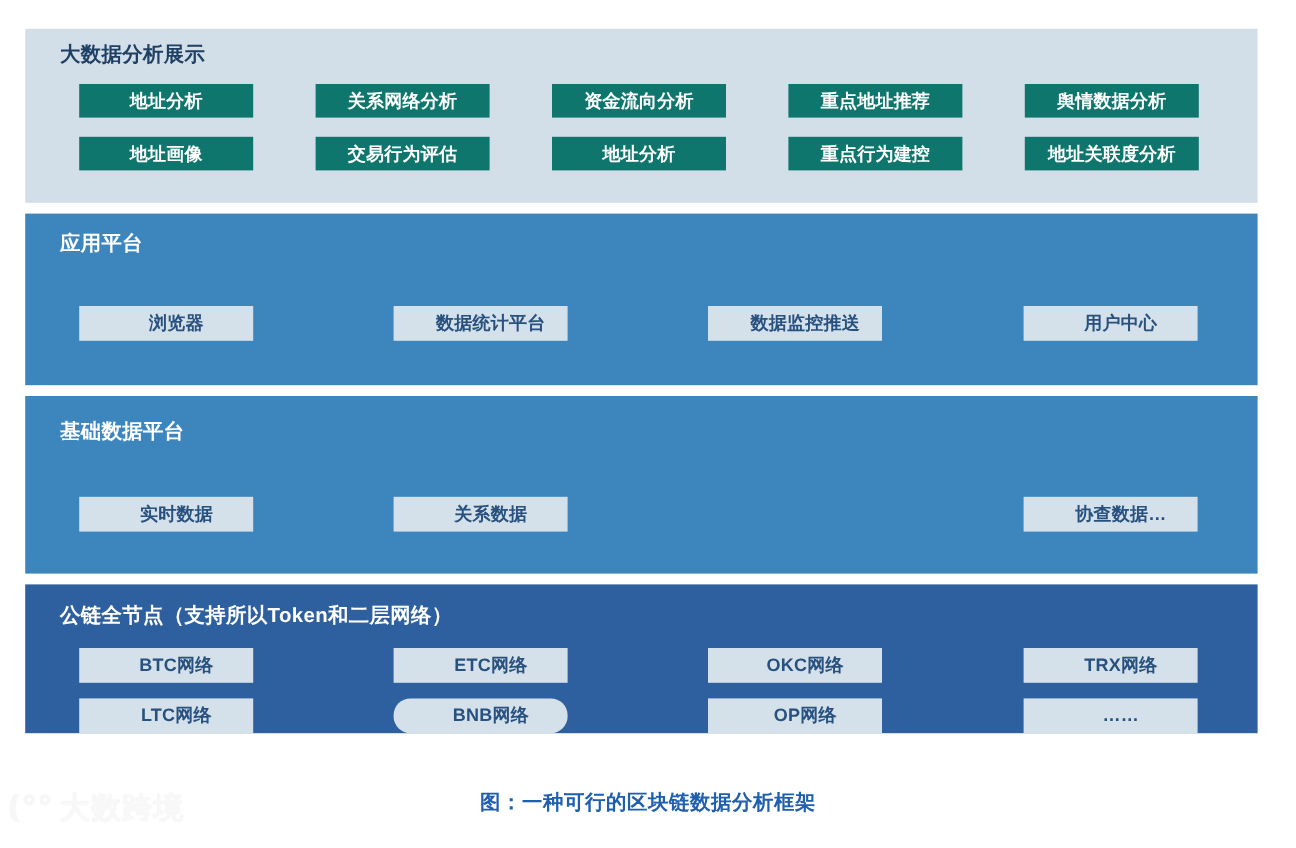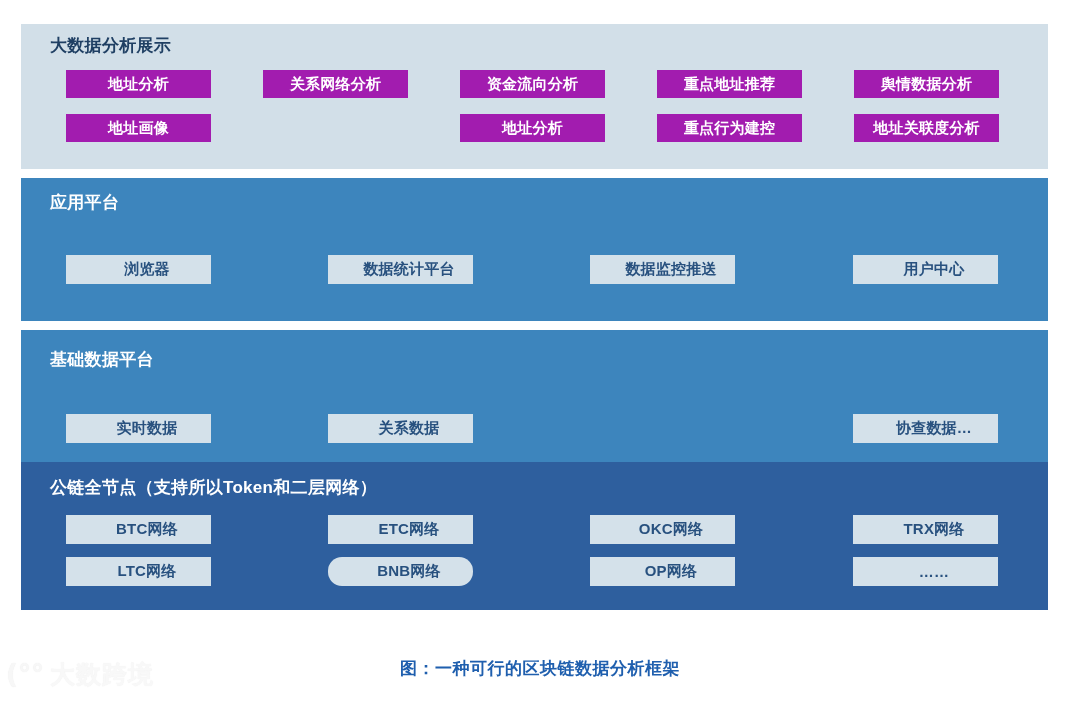--- a/index.html
+++ b/index.html
@@ -72,21 +72,21 @@
     align-items: center;
     justify-content: center;
     font-size: 15px;
     font-weight: bold;
     letter-spacing: 0.2px;
     white-space: nowrap;
   }
 
   
   .chip-dark {
-    background: #a21caf;
+    background: #0f766e;
     color: #ffffff;
   }
 
   
   .chip-light {
     background: #d4e1ea;
     color: #28517f;
     padding-left: 17px;
   }
 
@@ -137,38 +137,39 @@
 <div id="canvas">
   <div id="layers-host">
       <div class="band band-light" style="top: 24px; height: 145px;">
         <div class="band-title" style="top: 10px;">大数据分析展示</div>
         <div class="chip chip-dark" style="left: 45px; top: 46px; width: 145px; height: 28px;">地址分析</div>
         <div class="chip chip-dark" style="left: 242px; top: 46px; width: 145px; height: 28px;">关系网络分析</div>
         <div class="chip chip-dark" style="left: 439px; top: 46px; width: 145px; height: 28px;">资金流向分析</div>
         <div class="chip chip-dark" style="left: 636px; top: 46px; width: 145px; height: 28px;">重点地址推荐</div>
         <div class="chip chip-dark" style="left: 833px; top: 46px; width: 145px; height: 28px;">舆情数据分析</div>
         <div class="chip chip-dark" style="left: 45px; top: 90px; width: 145px; height: 28px;">地址画像</div>
+        <div class="chip chip-dark" style="left: 242px; top: 90px; width: 145px; height: 28px;">交易行为评估</div>
         <div class="chip chip-dark" style="left: 439px; top: 90px; width: 145px; height: 28px;">地址分析</div>
         <div class="chip chip-dark" style="left: 636px; top: 90px; width: 145px; height: 28px;">重点行为建控</div>
         <div class="chip chip-dark" style="left: 833px; top: 90px; width: 145px; height: 28px;">地址关联度分析</div>
       </div>
       <div class="band band-mid" style="top: 178px; height: 143px;">
         <div class="band-title" style="top: 13px;">应用平台</div>
         <div class="chip chip-light" style="left: 45px; top: 77px; width: 145px; height: 29px;">浏览器</div>
         <div class="chip chip-light" style="left: 307px; top: 77px; width: 145px; height: 29px;">数据统计平台</div>
         <div class="chip chip-light" style="left: 569px; top: 77px; width: 145px; height: 29px;">数据监控推送</div>
         <div class="chip chip-light" style="left: 832px; top: 77px; width: 145px; height: 29px;">用户中心</div>
       </div>
       <div class="band band-mid" style="top: 330px; height: 148px;">
         <div class="band-title" style="top: 18px;">基础数据平台</div>
         <div class="chip chip-light" style="left: 45px; top: 84px; width: 145px; height: 29px;">实时数据</div>
         <div class="chip chip-light" style="left: 307px; top: 84px; width: 145px; height: 29px;">关系数据</div>
         <div class="chip chip-light" style="left: 832px; top: 84px; width: 145px; height: 29px;">协查数据…</div>
       </div>
-      <div class="band band-dark" style="top: 462px; height: 148px;">
+      <div class="band band-dark" style="top: 487px; height: 124px;">
         <div class="band-title" style="top: 14px;">公链全节点（支持所以Token和二层网络）</div>
         <div class="chip chip-light" style="left: 45px; top: 53px; width: 145px; height: 29px;">BTC网络</div>
         <div class="chip chip-light" style="left: 307px; top: 53px; width: 145px; height: 29px;">ETC网络</div>
         <div class="chip chip-light" style="left: 569px; top: 53px; width: 145px; height: 29px;">OKC网络</div>
         <div class="chip chip-light" style="left: 832px; top: 53px; width: 145px; height: 29px;">TRX网络</div>
         <div class="chip chip-light" style="left: 45px; top: 95px; width: 145px; height: 29px;">LTC网络</div>
         <div class="chip chip-light" style="left: 307px; top: 95px; width: 145px; height: 29px; border-radius: 14px;">BNB网络</div>
         <div class="chip chip-light" style="left: 569px; top: 95px; width: 145px; height: 29px;">OP网络</div>
         <div class="chip chip-light" style="left: 832px; top: 95px; width: 145px; height: 29px;">……</div>
       </div>

